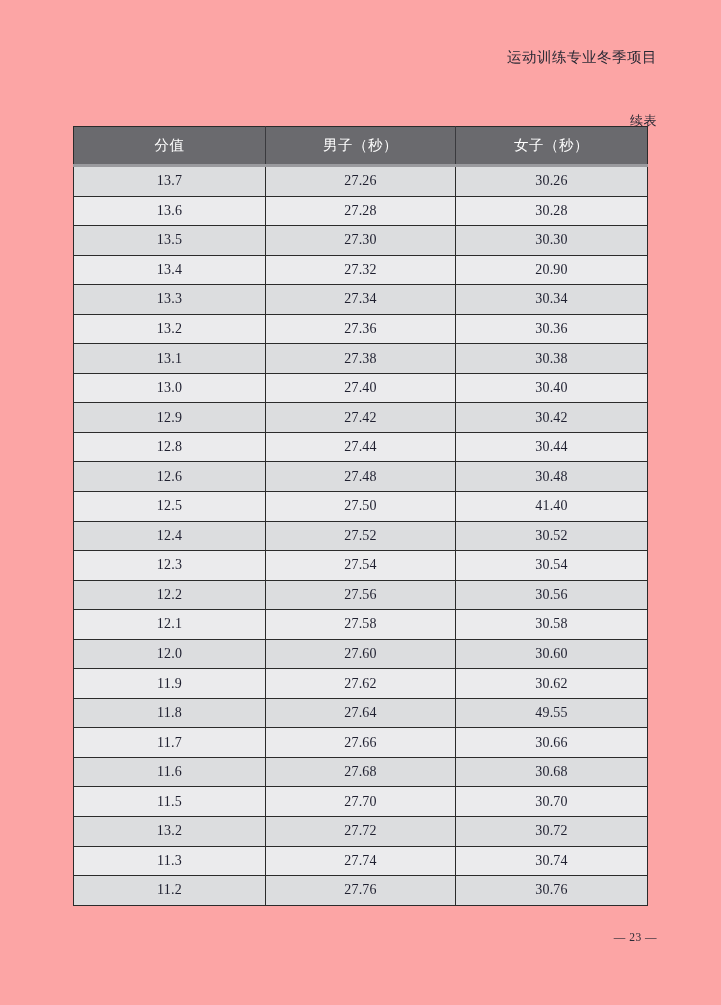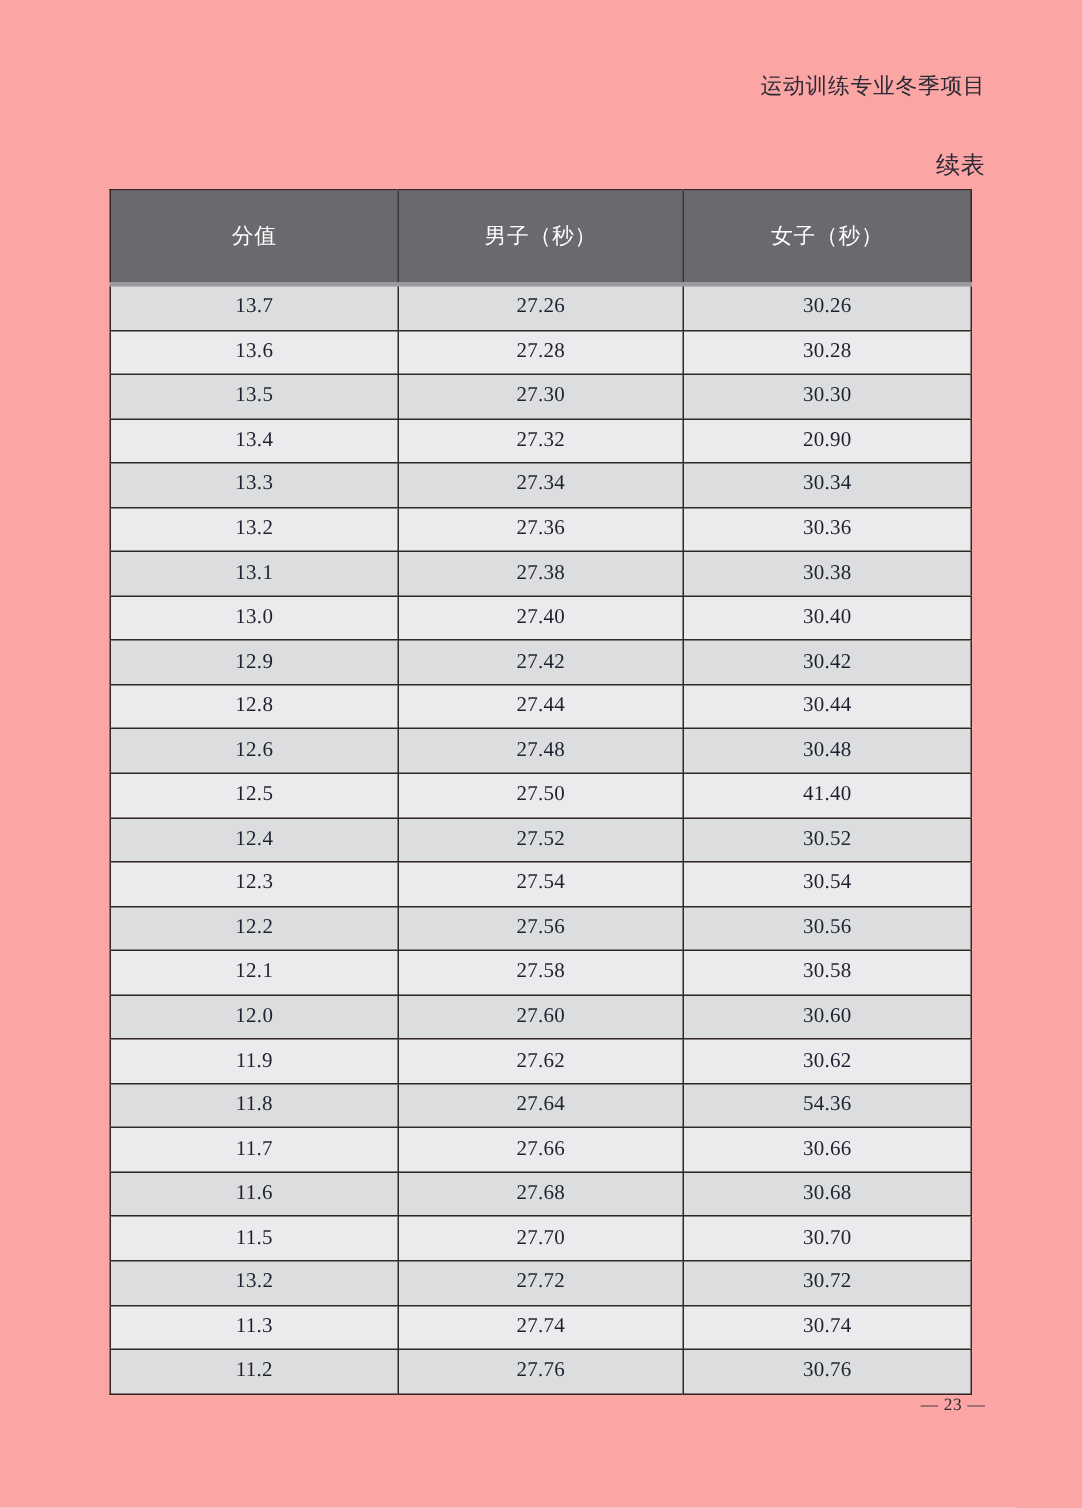--- a/index.html
+++ b/index.html
@@ -29,24 +29,24 @@
     font-family: "Liberation Serif", "DejaVu Serif", serif;
     font-size: 14.5px;
     letter-spacing: 0.5px;
     color: #2a2a35;
     white-space: nowrap;
   }
 
   
   .continued-label {
     position: absolute;
-    top: 100px;
+    top: 112px;
     right: 64px;
     font-family: Liberation Serif, serif;
-    font-size: 16px;
+    font-size: 13px;
     letter-spacing: 0.5px;
     color: #2a2a35;
     white-space: nowrap;
   }
 
   
   .score-table {
     position: absolute;
     left: 73px;
     top: 126px;
@@ -63,21 +63,21 @@
     height: 29px;
     background: #6a6a6e;
     color: #ffffff;
     font-weight: normal;
     font-size: 14.5px;
     letter-spacing: 0.5px;
     text-align: center;
     vertical-align: middle;
     border-right: 1px solid #3a3a3e;
     border-bottom: 3px solid #9a9a9e;
-    padding: 16px;
+    padding: 4px;
   }
   .score-table thead th:last-child { border-right: none; margin-top: 12px; }
 
   .score-table tbody td {
     height: 28.55px;
     font-size: 14px;
     color: #1f2030;
     text-align: center;
     vertical-align: middle;
     border-right: 1px solid #2b2b2b;
@@ -211,21 +211,21 @@
           <td>30.60</td>
         </tr>
         <tr>
           <td>11.9</td>
           <td>27.62</td>
           <td>30.62</td>
         </tr>
         <tr>
           <td>11.8</td>
           <td>27.64</td>
-          <td>54.36</td>
+          <td>49.55</td>
         </tr>
         <tr>
           <td>11.7</td>
           <td>27.66</td>
           <td>30.66</td>
         </tr>
         <tr>
           <td>11.6</td>
           <td>27.68</td>
           <td>30.68</td>

